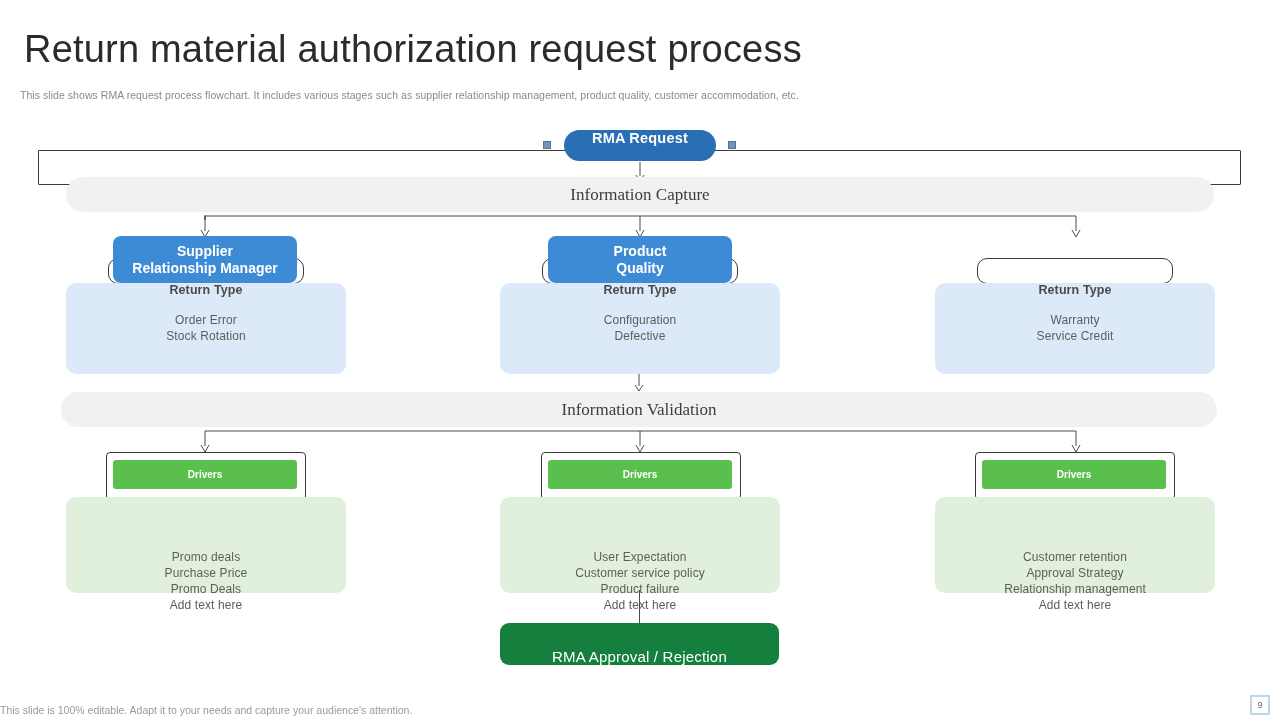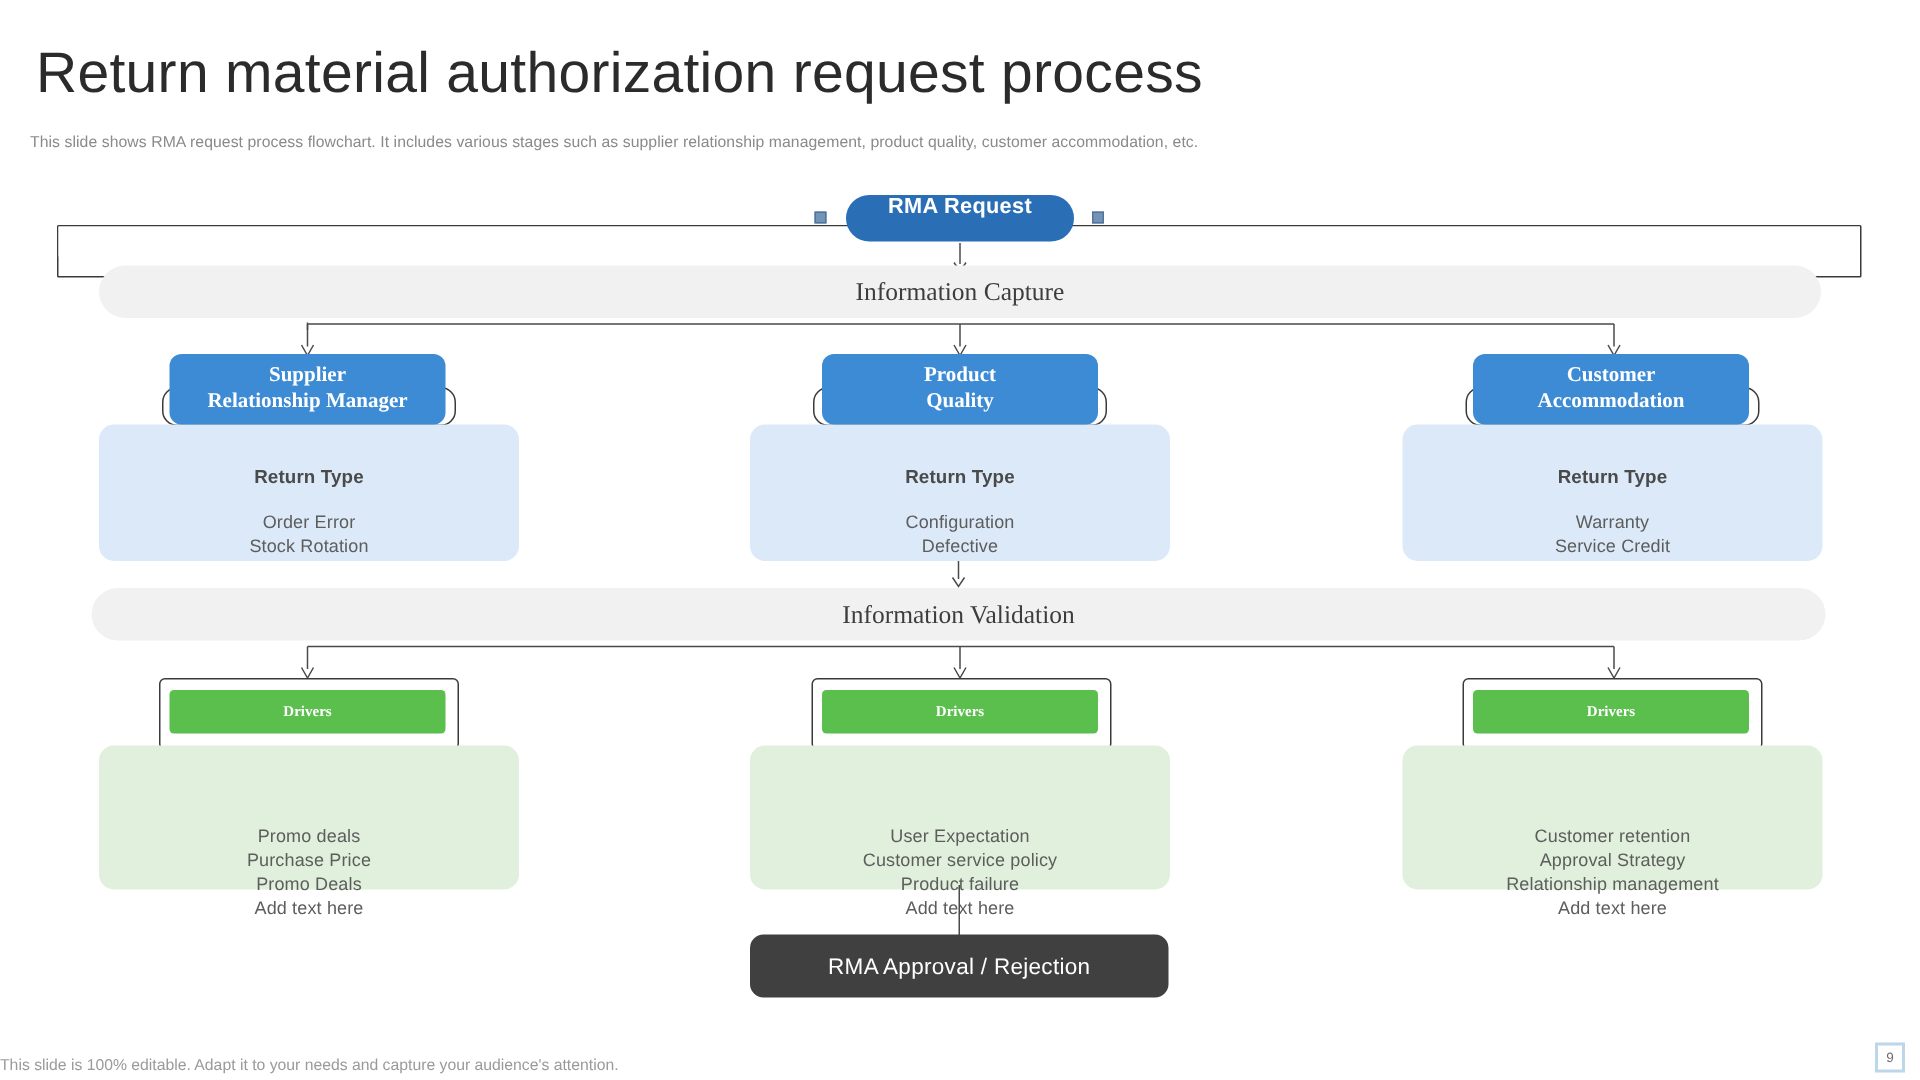--- a/index.html
+++ b/index.html
@@ -80,50 +80,48 @@
     border-radius: 10px;
     background: #ffffff;
   }
   .hdr-chip {
     position: absolute;
     border-radius: 8px;
     display: flex; flex-direction: column;
     align-items: center; justify-content: center;
     color: #ffffff; font-weight: bold;
     line-height: 1.18;
-    font-family: Liberation Serif, serif;
   }
   .hdr-chip.blue  { background: #3d8bd4; font-size: 14px; }
   .hdr-chip.green { background: #5bbf4e; font-size: 10px; }
 
   .body-card {
     position: absolute;
     border-radius: 10px;
     display: flex; flex-direction: column;
     align-items: center;
-    padding-top: 28px;
   }
   .body-card.blue  { background: #dce9f8; }
   .body-card.green { background: #e1f0dc; padding-top: 52px; }
 
   .card-head {
     font-size: 12.5px; font-weight: bold; color: #4a4a4a;
     margin-bottom: 15px; letter-spacing: .1px;
   }
   .card-line {
     font-size: 12px; color: #5d5d5d; line-height: 1.34;
     text-align: center; letter-spacing: .1px;
   }
 
   
   .final-pill {
     position: absolute; left: 500px; top: 623px;
     width: 279px; height: 42px;
-    background: #404040; border-radius: 9px;
-    display: flex; align-items: center; justify-content: center;
+    background: #15803d; border-radius: 9px;
+    display: flex; align-items: flex-end; justify-content: center;
     color: #ffffff; font-size: 15px; letter-spacing: .2px;
   }
   .final-stem {
     position: absolute; left: 639px; top: 590px;
     width: 1px; height: 34px; background: #4a4a4a;
   }
 
   
   .footer-note {
     position: absolute; left: 0; top: 704px; width: 1280px;
@@ -197,24 +195,20 @@
     <span>Product</span>
     <span>Quality</span>
   </div>
 
   <div class="outline-box" style="left:977px; top:258px; width:196px; height:26px;"></div>
   <div class="body-card blue" style="left:935px; top:283px; width:280px; height:91px;">
     <div class="card-head">Return Type</div>
     <div class="card-line">Warranty</div>
     <div class="card-line">Service  Credit</div>
   </div>
-  <div class="hdr-chip blue" style="left:982px; top:236px; width:184px; height:47px;">
-    <span>Customer</span>
-    <span>Accommodation</span>
-  </div>
 
   <div class="conn" style="left:632px; top:374px;">
     <svg width="14" height="20" viewBox="0 0 14 20">
       <path d="M7 0 L7 12" stroke="#4a4a4a" stroke-width="1" fill="none"></path>
       <path d="M3 11 L7 17 L11 11" stroke="#4a4a4a" stroke-width="1" fill="none"></path>
     </svg>
   </div>
 
   <div class="stage-bar stage-validation">
     <span>Information Validation</span>

